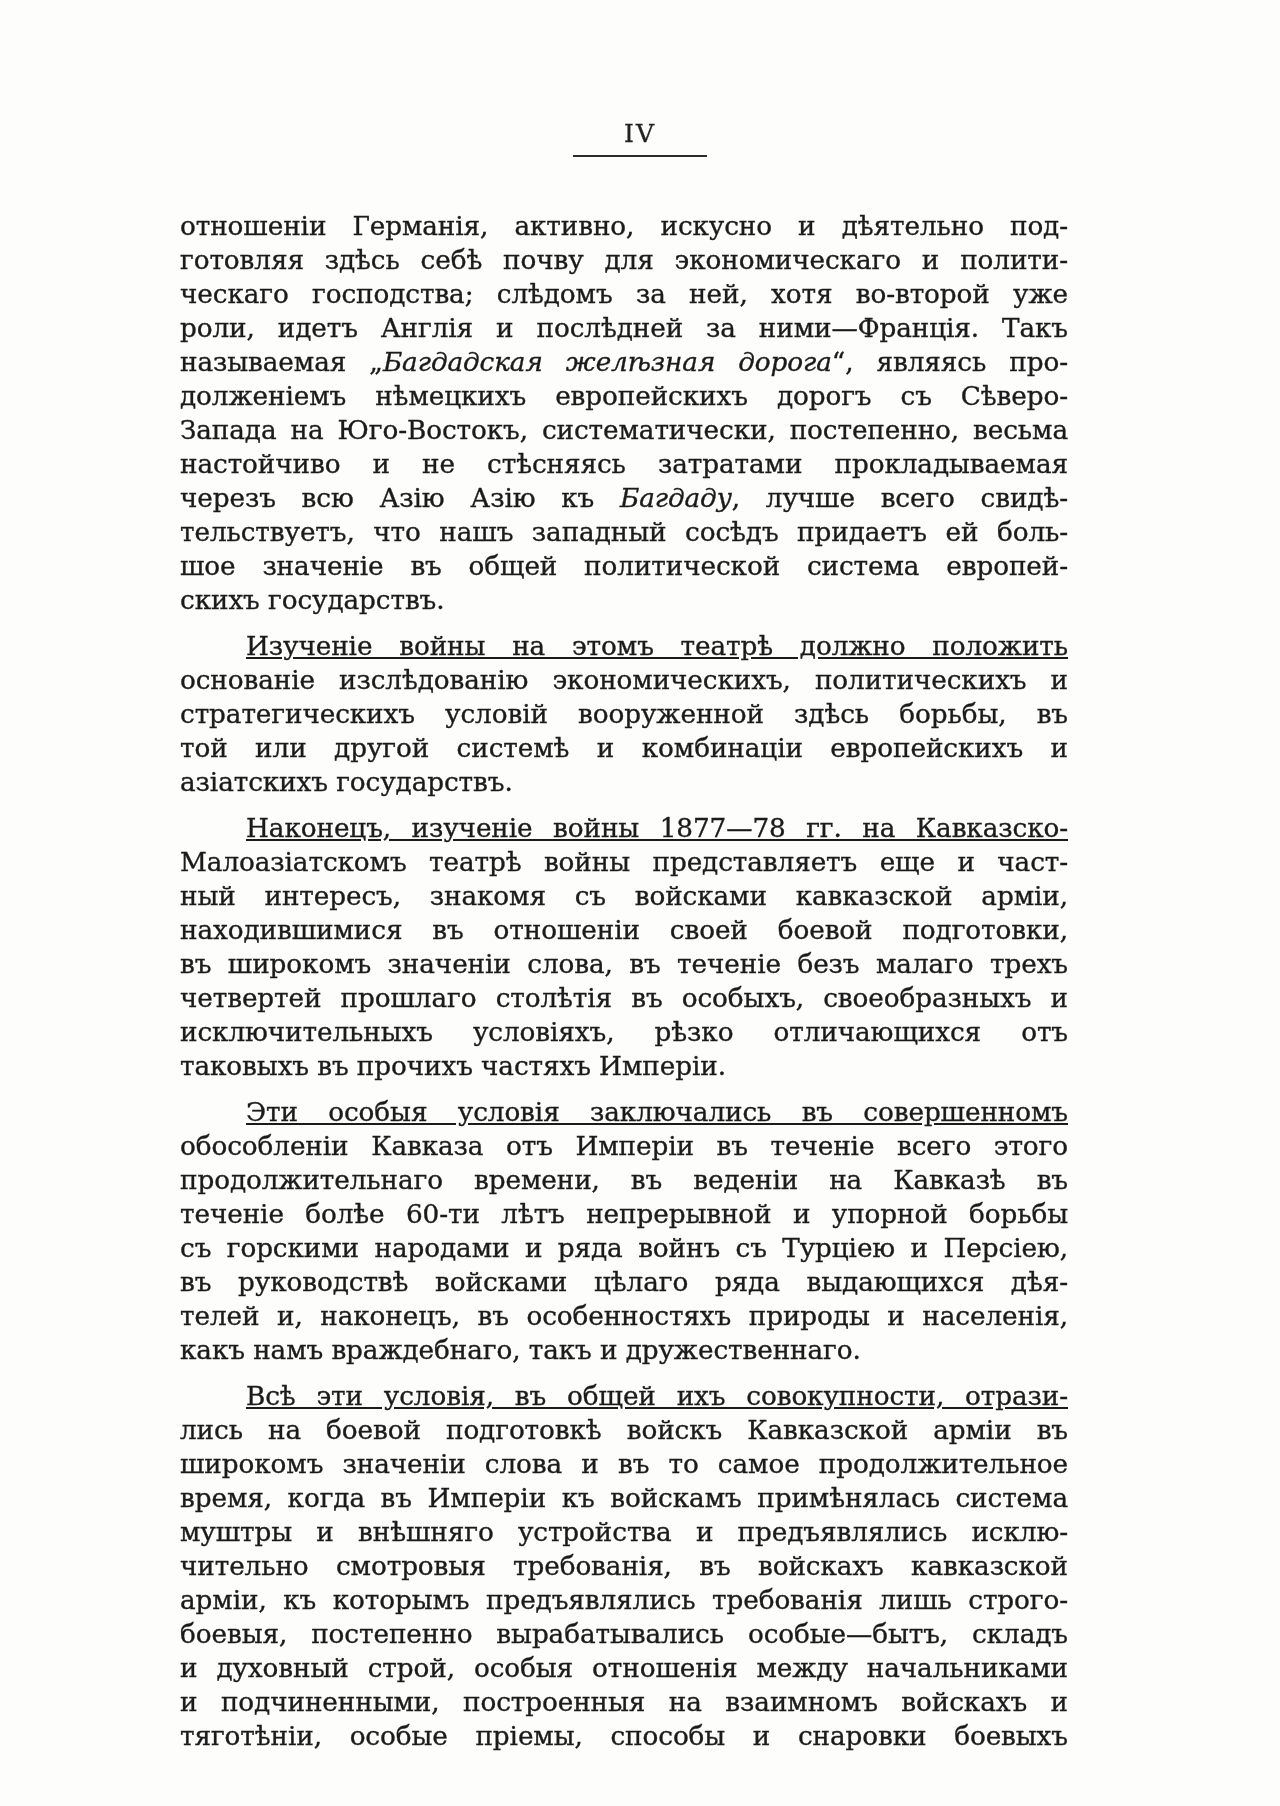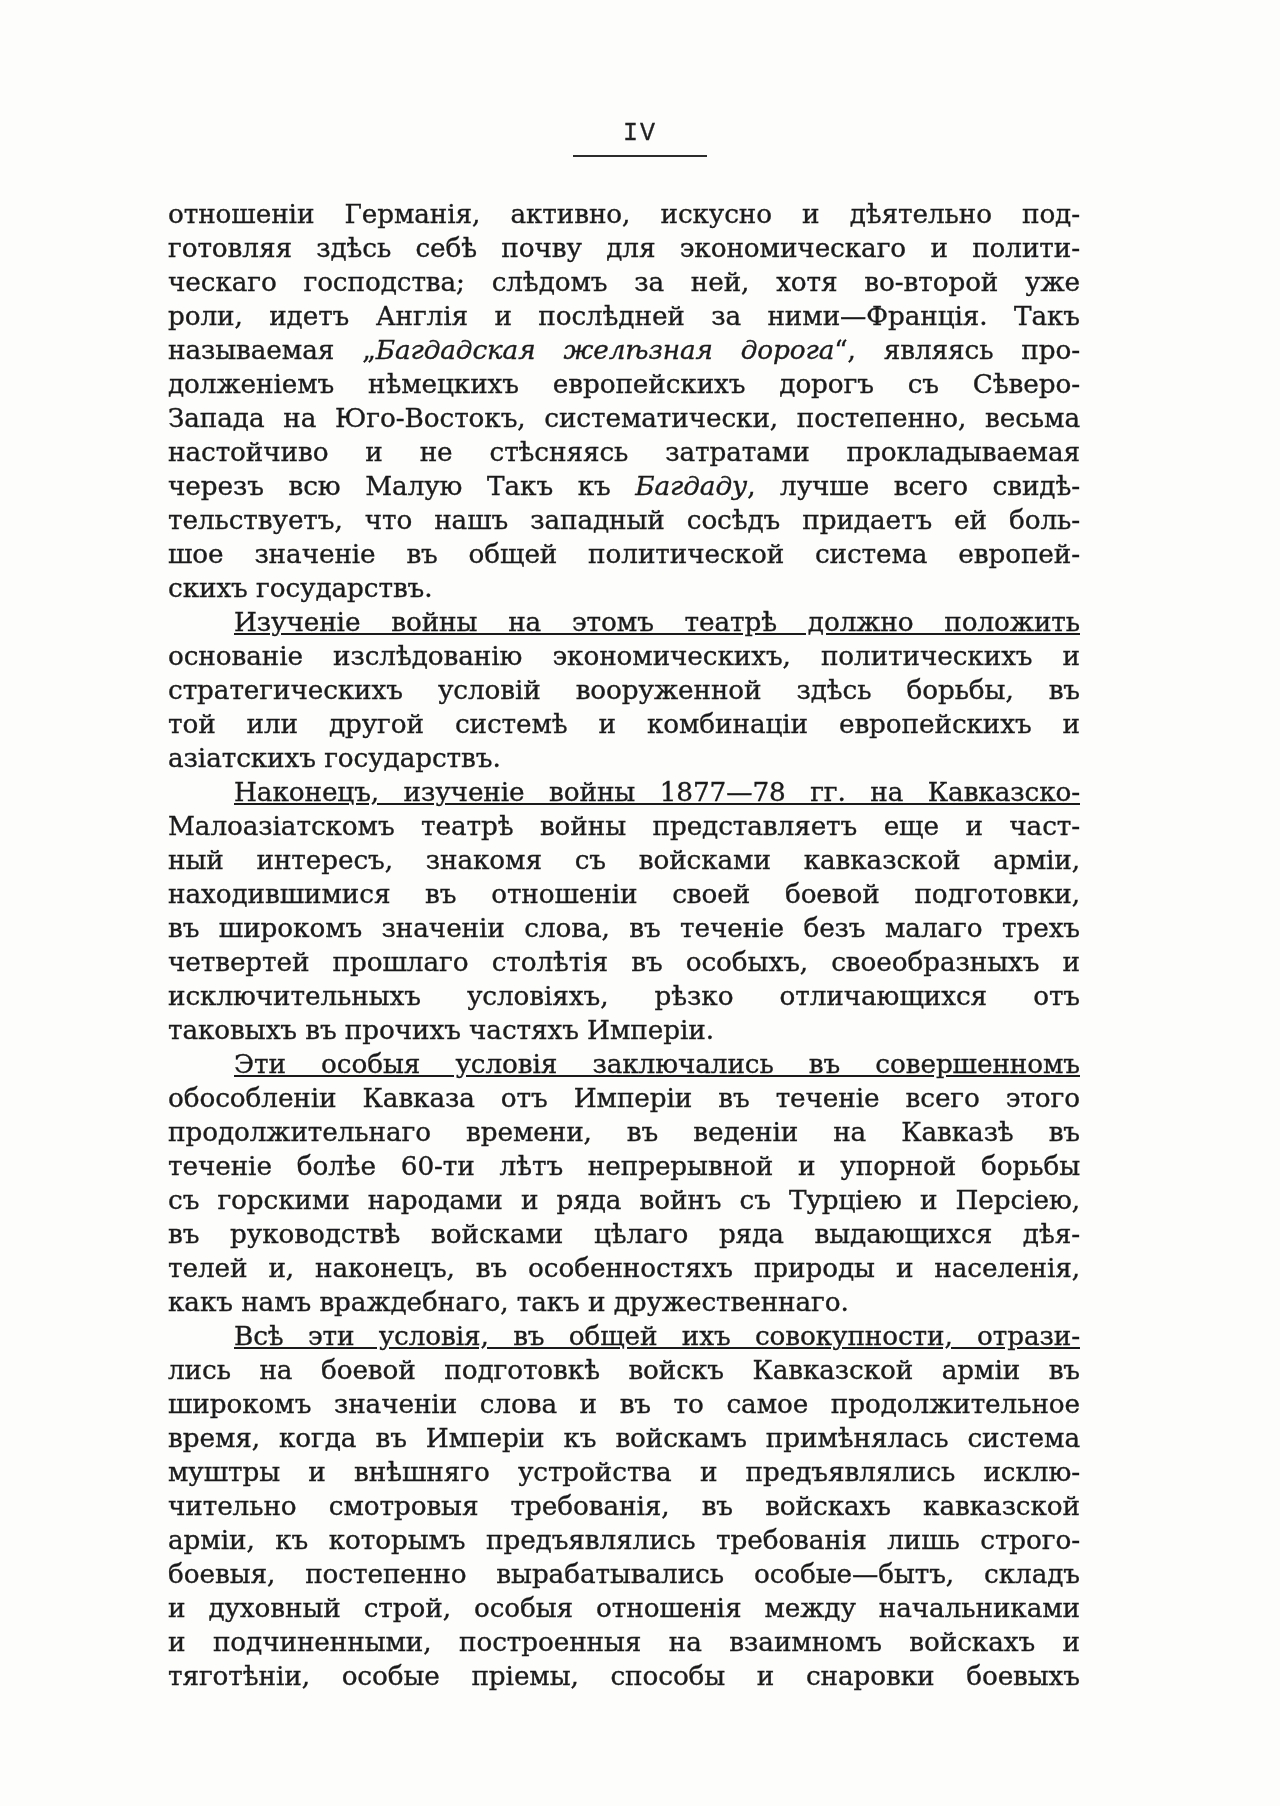--- a/index.html
+++ b/index.html
@@ -15,21 +15,20 @@
     overflow: hidden;
     font-family: "DejaVu Serif", serif;
     color: #1b1b1b;
   }
   .page-header {
     position: absolute;
     top: 121px;
     left: 0;
     right: 0;
     text-align: center;
-    font-family: Liberation Mono, monospace;
   }
   .page-number {
     font-size: 25px;
     line-height: 1;
     letter-spacing: 2px;
     color: #222;
     -webkit-text-stroke: 0.3px #222;
   }
   .header-rule {
     width: 134px;
@@ -40,21 +39,21 @@
   .text-block {
     position: absolute;
     left: 168px;
     top: 197px;
     width: 912px;
     font-size: 26.3px;
     line-height: 34px;
     -webkit-text-stroke: 0.35px #1b1b1b;
   }
   .paragraph {
-    margin: 0;
+    margin: 12px;
     padding: 0;
   }
   .line {
     text-align: justify;
     text-align-last: justify;
     white-space: normal;
     letter-spacing: -0.1px;
   }
   .line.end {
     text-align-last: left;
@@ -78,21 +77,21 @@
   <main class="text-block">
       <div class="paragraph">
         <div class="line"><span>отношеніи Германія, активно, искусно и дѣятельно под-</span></div>
         <div class="line"><span>готовляя здѣсь себѣ почву для экономическаго и полити-</span></div>
         <div class="line"><span>ческаго господства; слѣдомъ за ней, хотя во-второй уже</span></div>
         <div class="line"><span>роли, идетъ Англія и послѣдней за ними—Франція. Такъ</span></div>
         <div class="line"><span>называемая „</span><em>Багдадская желѣзная дорога</em><span>“, являясь про-</span></div>
         <div class="line"><span>долженіемъ нѣмецкихъ европейскихъ дорогъ съ Сѣверо-</span></div>
         <div class="line"><span>Запада на Юго-Востокъ, систематически, постепенно, весьма</span></div>
         <div class="line"><span>настойчиво и не стѣсняясь затратами прокладываемая</span></div>
-        <div class="line"><span>черезъ всю Малую Такъ къ </span><em>Багдаду</em><span>, лучше всего свидѣ-</span></div>
+        <div class="line"><span>черезъ всю Азію Азію къ </span><em>Багдаду</em><span>, лучше всего свидѣ-</span></div>
         <div class="line"><span>тельствуетъ, что нашъ западный сосѣдъ придаетъ ей боль-</span></div>
         <div class="line"><span>шое значеніе въ общей политической система европей-</span></div>
         <div class="line end"><span>скихъ государствъ.</span></div>
       </div>
       <div class="paragraph">
         <div class="line indent"><span>Изученіе войны на этомъ театрѣ должно положить</span></div>
         <div class="line"><span>основаніе изслѣдованію экономическихъ, политическихъ и</span></div>
         <div class="line"><span>стратегическихъ условій вооруженной здѣсь борьбы, въ</span></div>
         <div class="line"><span>той или другой системѣ и комбинаціи европейскихъ и</span></div>
         <div class="line end"><span>азіатскихъ государствъ.</span></div>

